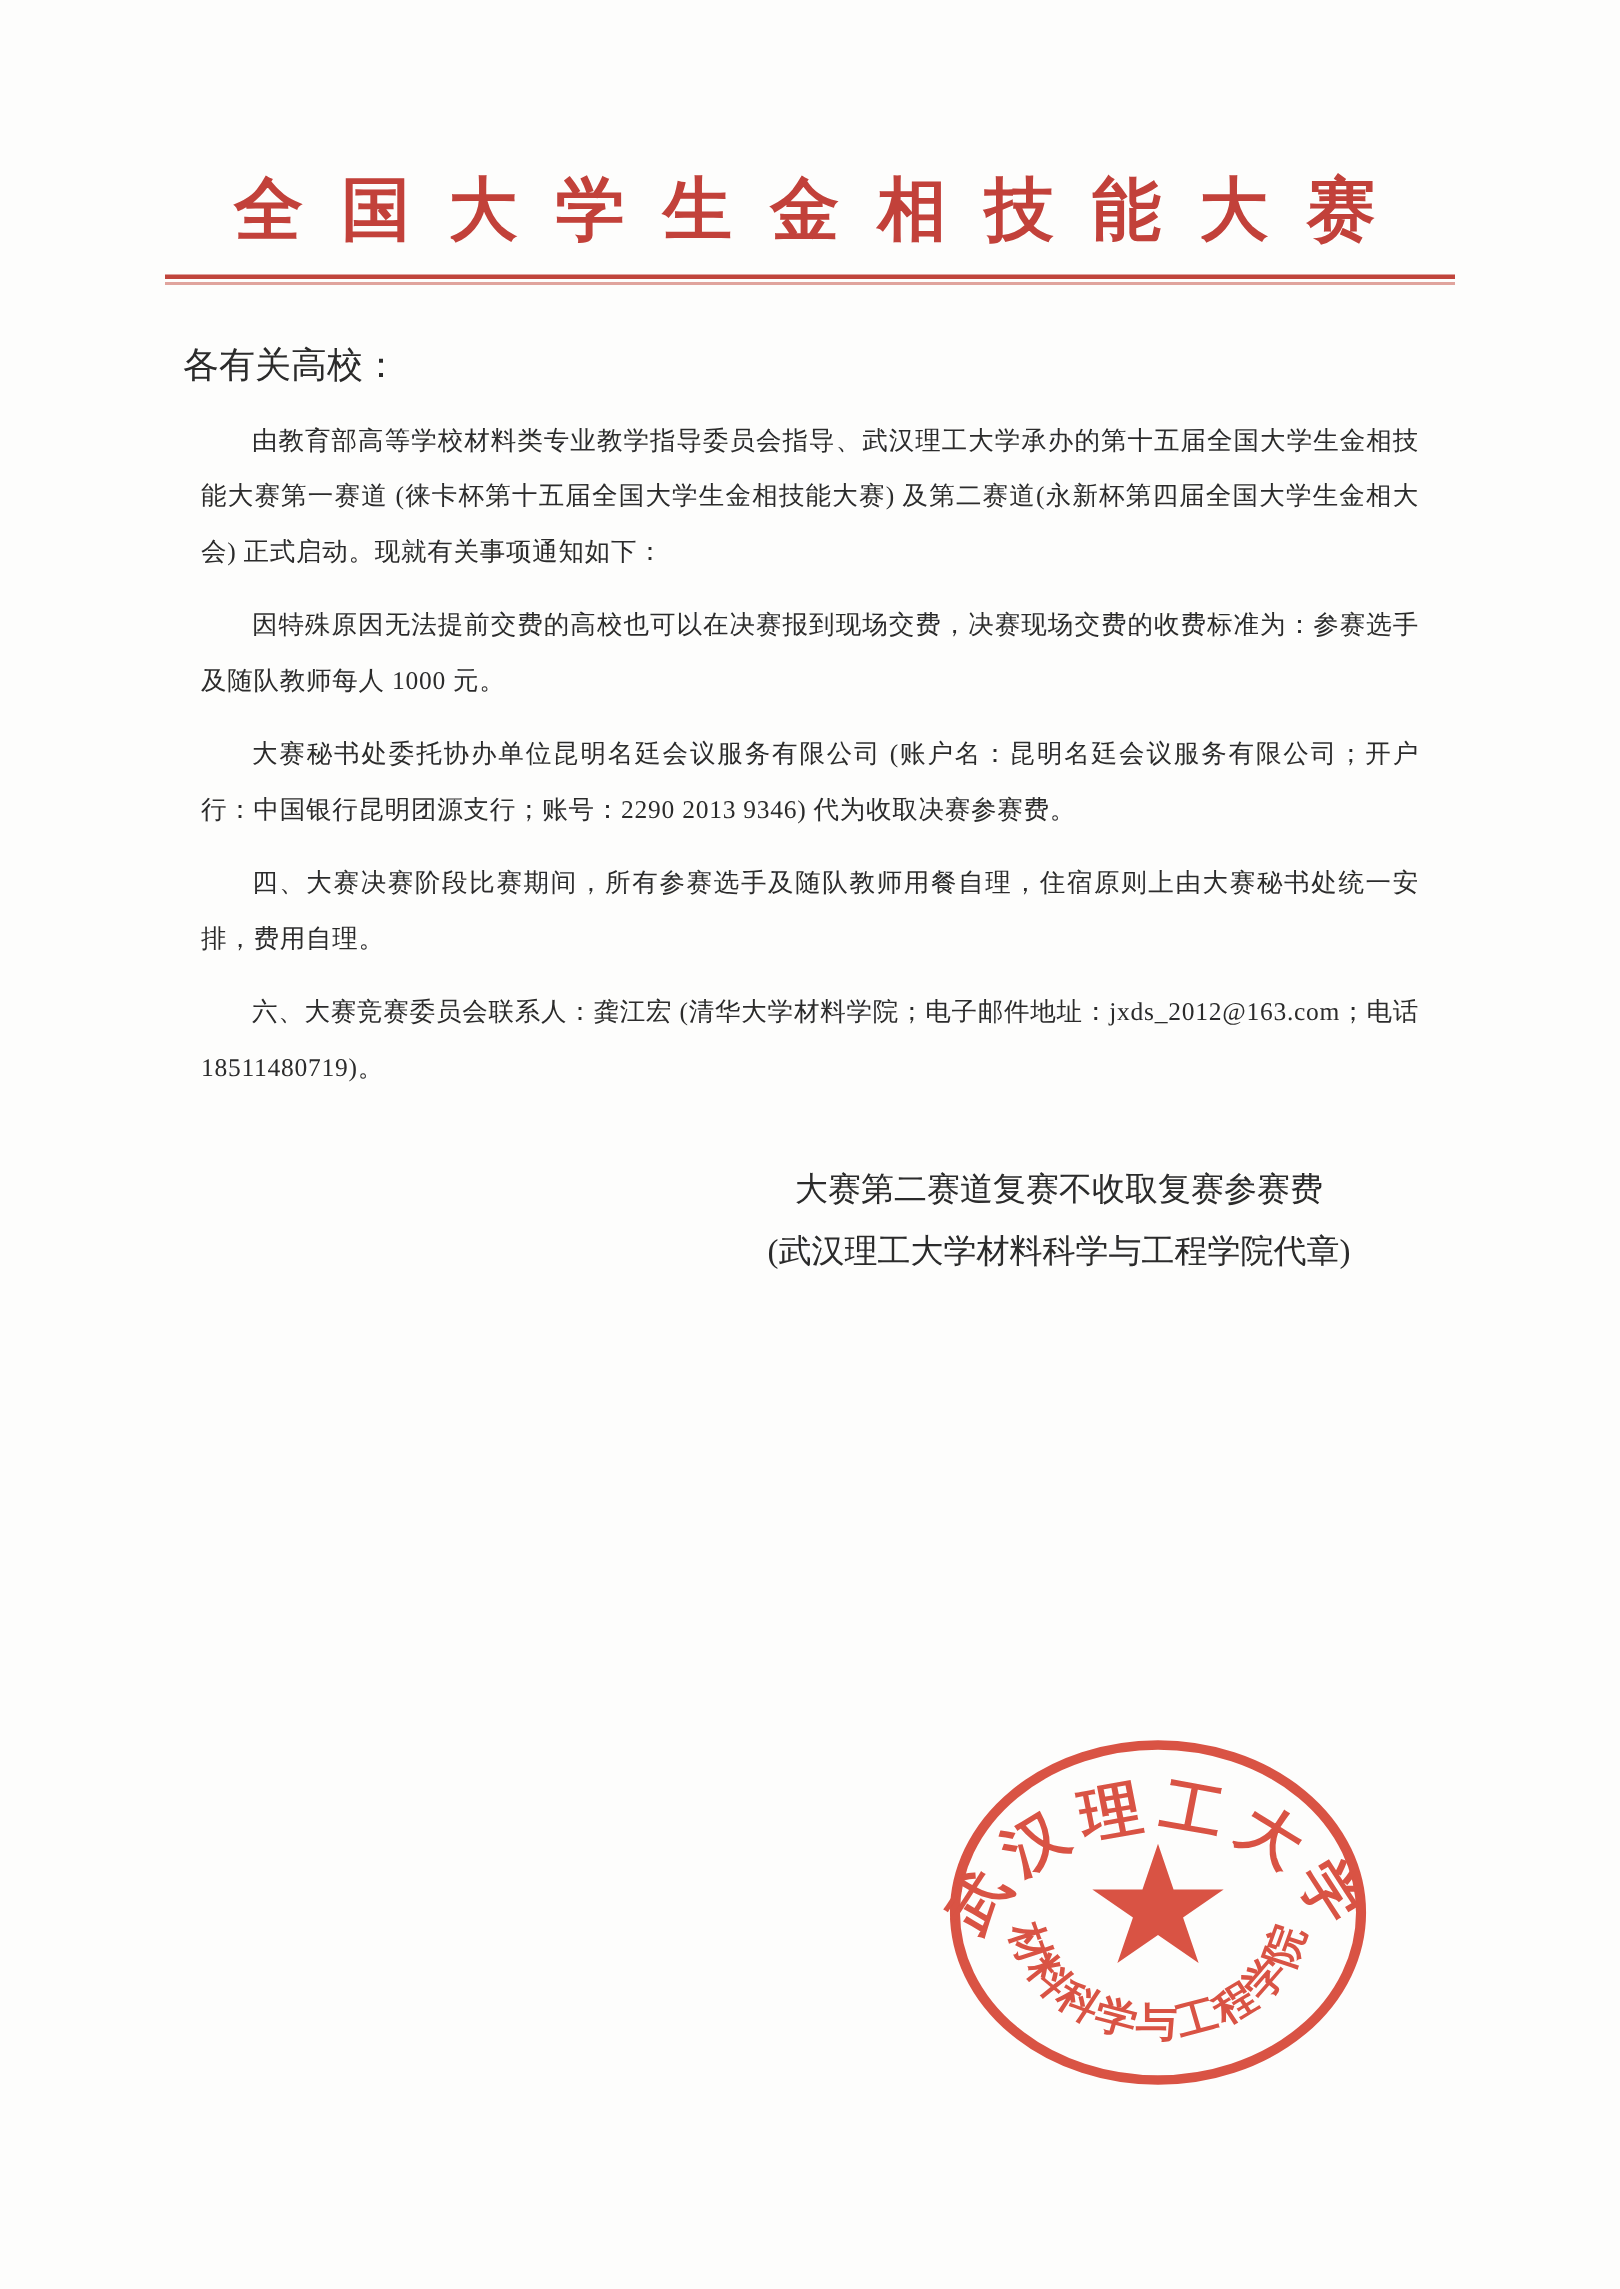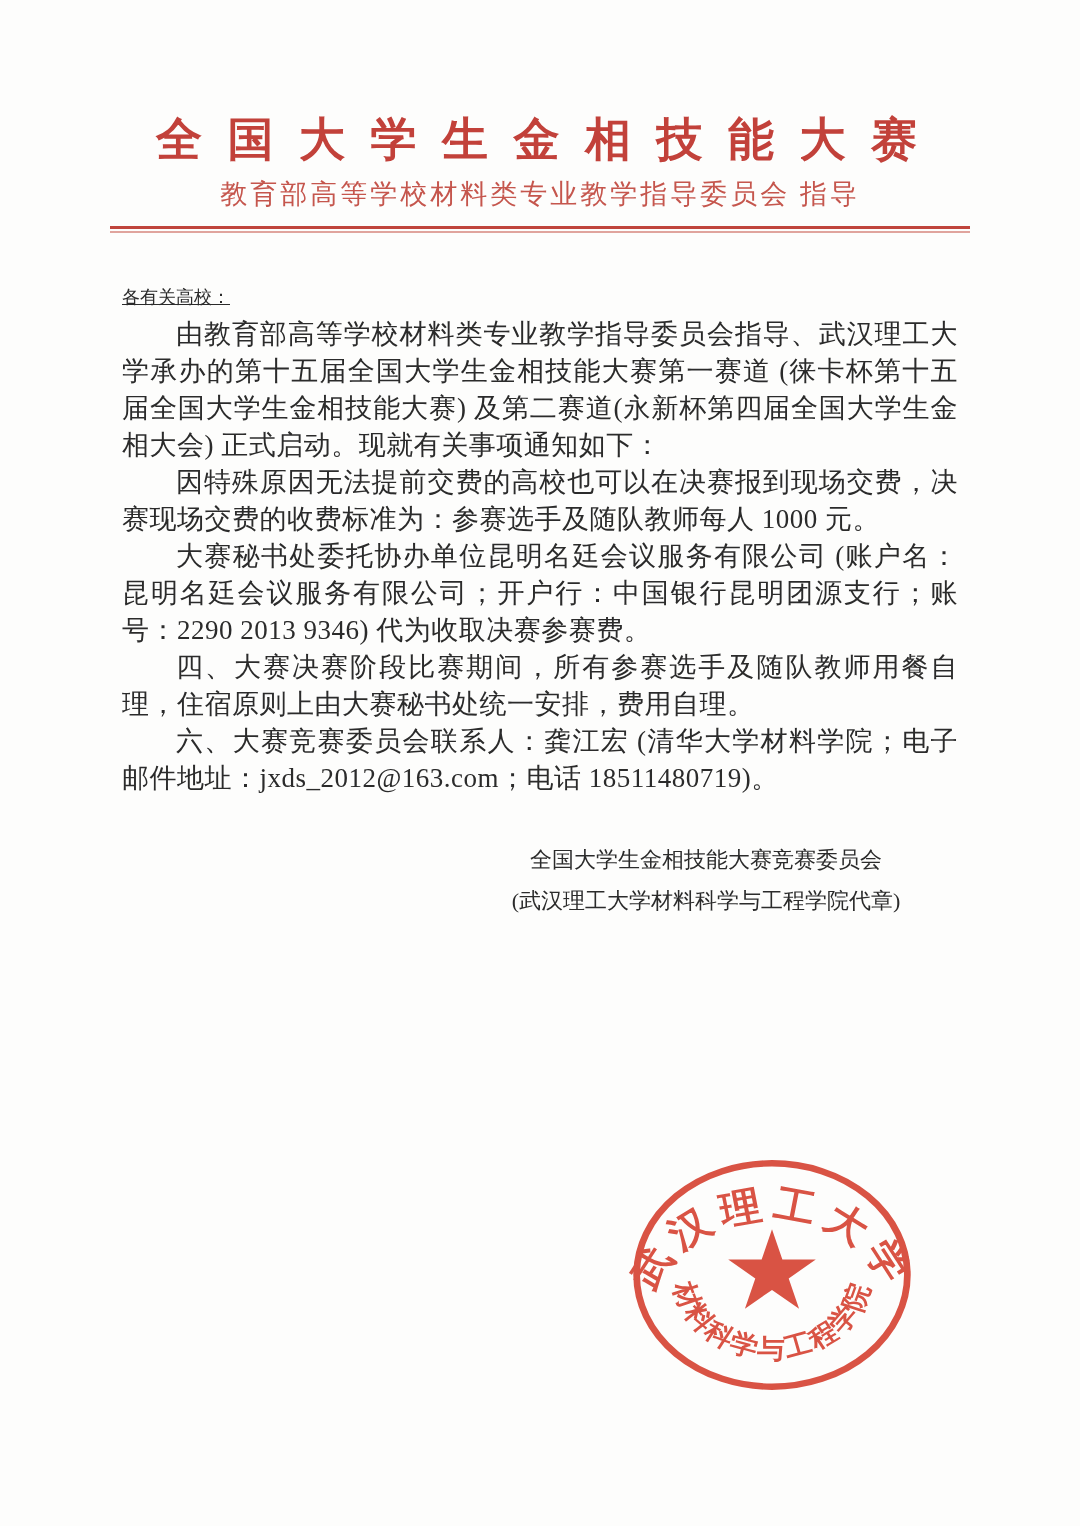--- a/index.html
+++ b/index.html
@@ -54,28 +54,27 @@
   .notice-title {
     margin: 52px 0 0 0;
     text-align: center;
     font-size: 31px;
     font-weight: bold;
     color: #1c1c1c;
     letter-spacing: 1px;
     white-space: nowrap;
   }
   .salutation {
-    margin: 46px 0 0 0;
-    font-size: 18px;
+    margin: 36px 0 0 0;
+    font-size: 24px;
     line-height: 37px;
-    text-decoration: underline;
   }
   .para {
-    margin: 0;
-    font-size: 27px;
+    margin: 12px;
+    font-size: 17px;
     line-height: 37px;
     text-indent: 2em;
     text-align: justify;
     letter-spacing: 0.5px;
   }
   .signature {
     margin: 42px 0 0 332px;
     text-align: center;
     font-size: 22px;
     line-height: 41px;
@@ -92,38 +91,37 @@
     pointer-events: none;
   }
 </style>
 </head>
 <body>
 
 <div class="page">
 
   <div class="header">
     <h1 class="header-title">全 国 大 学 生 金 相 技 能 大 赛</h1>
-    <div class="header-subtitle">教育部高等学校材料类专业教学指导委员会  指导</div>
     <div class="divider">
       <div class="rule-thick"></div>
       <div class="rule-thin"></div>
     </div>
   </div>
 
 
   <p class="salutation">各有关高校：</p>
 
   <p class="para">由教育部高等学校材料类专业教学指导委员会指导、武汉理工大学承办的第十五届全国大学生金相技能大赛第一赛道 (徕卡杯第十五届全国大学生金相技能大赛) 及第二赛道(永新杯第四届全国大学生金相大会) 正式启动。现就有关事项通知如下：</p>
   <p class="para">因特殊原因无法提前交费的高校也可以在决赛报到现场交费，决赛现场交费的收费标准为：参赛选手及随队教师每人 1000 元。</p>
   <p class="para">大赛秘书处委托协办单位昆明名廷会议服务有限公司 (账户名：昆明名廷会议服务有限公司；开户行：中国银行昆明团源支行；账号：2290 2013 9346) 代为收取决赛参赛费。</p>
   <p class="para">四、大赛决赛阶段比赛期间，所有参赛选手及随队教师用餐自理，住宿原则上由大赛秘书处统一安排，费用自理。</p>
   <p class="para">六、大赛竞赛委员会联系人：龚江宏 (清华大学材料学院；电子邮件地址：jxds_2012@163.com；电话 18511480719)。</p>
 
   <div class="signature">
-    <div>全国大学生金相技能大赛竞赛委员会</div>
+    <div>大赛第二赛道复赛不收取复赛参赛费</div>
     <div>(武汉理工大学材料科学与工程学院代章)</div>
   </div>
 
   <svg class="seal" viewBox="0 0 300 260" preserveAspectRatio="none" xmlns="http://www.w3.org/2000/svg">
     <defs>
       <path id="sealTopArc" d="M 26 160 A 126 112 0 0 1 274 160" fill="none"></path>
       <path id="sealBottomArc" d="M 50 148 A 102 90 0 0 0 250 148" fill="none"></path>
     </defs>
     <ellipse cx="150" cy="130" rx="141" ry="122" fill="none" stroke="#d63b2b" stroke-width="7"></ellipse>
     <polygon points="150,80 160.8,113.2 195.6,113.2 167.4,133.7 178.2,166.8 150,146.3 121.8,166.8 132.6,133.7 104.4,113.2 139.2,113.2" fill="#d63b2b"></polygon>

